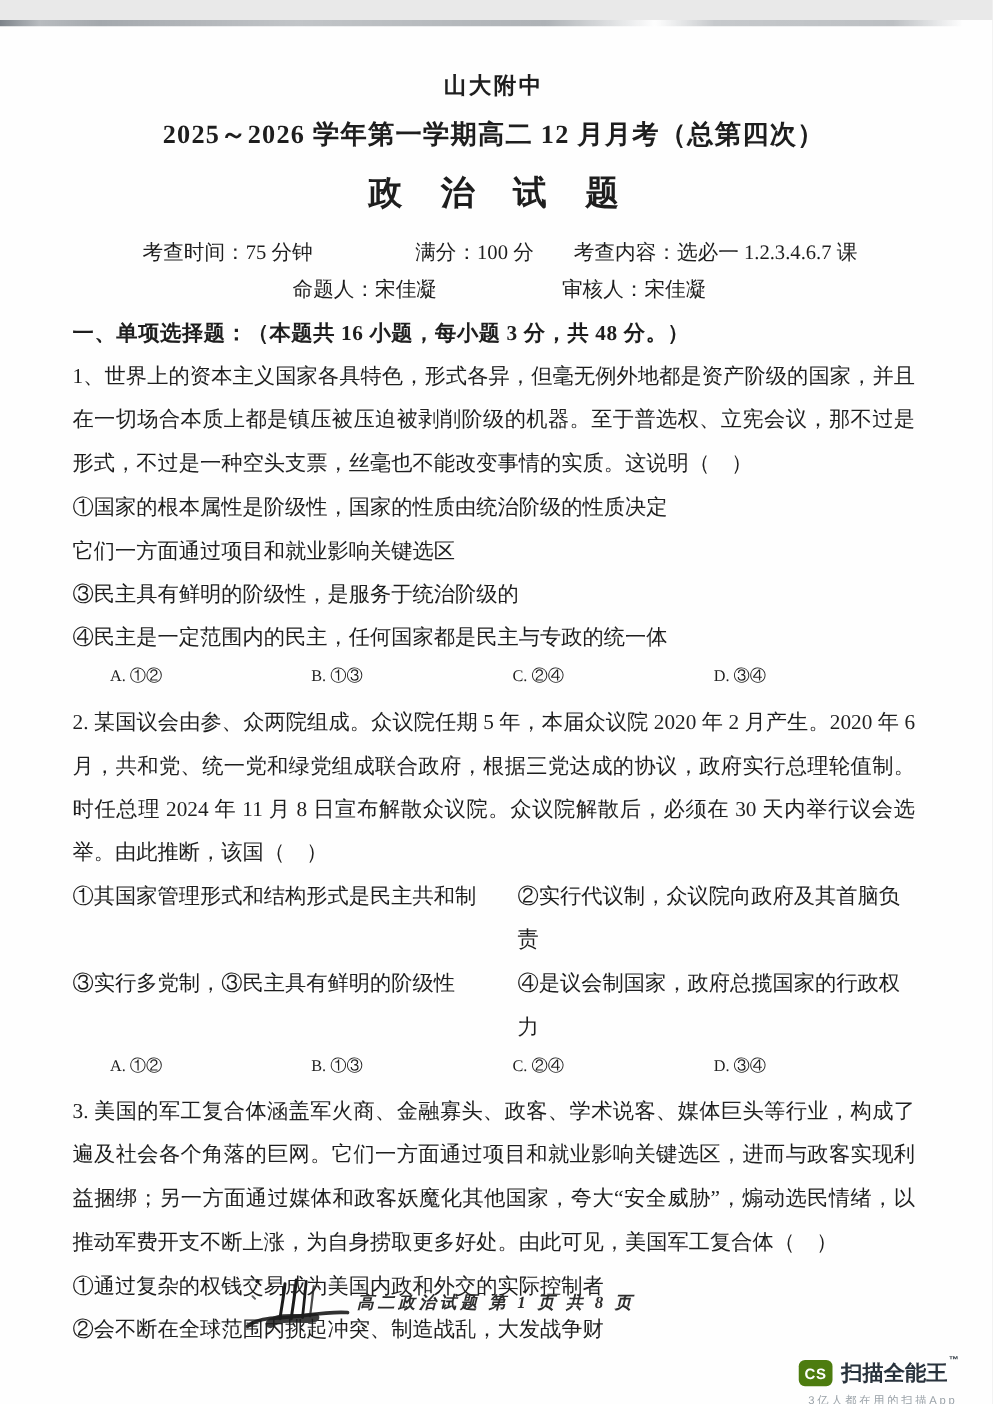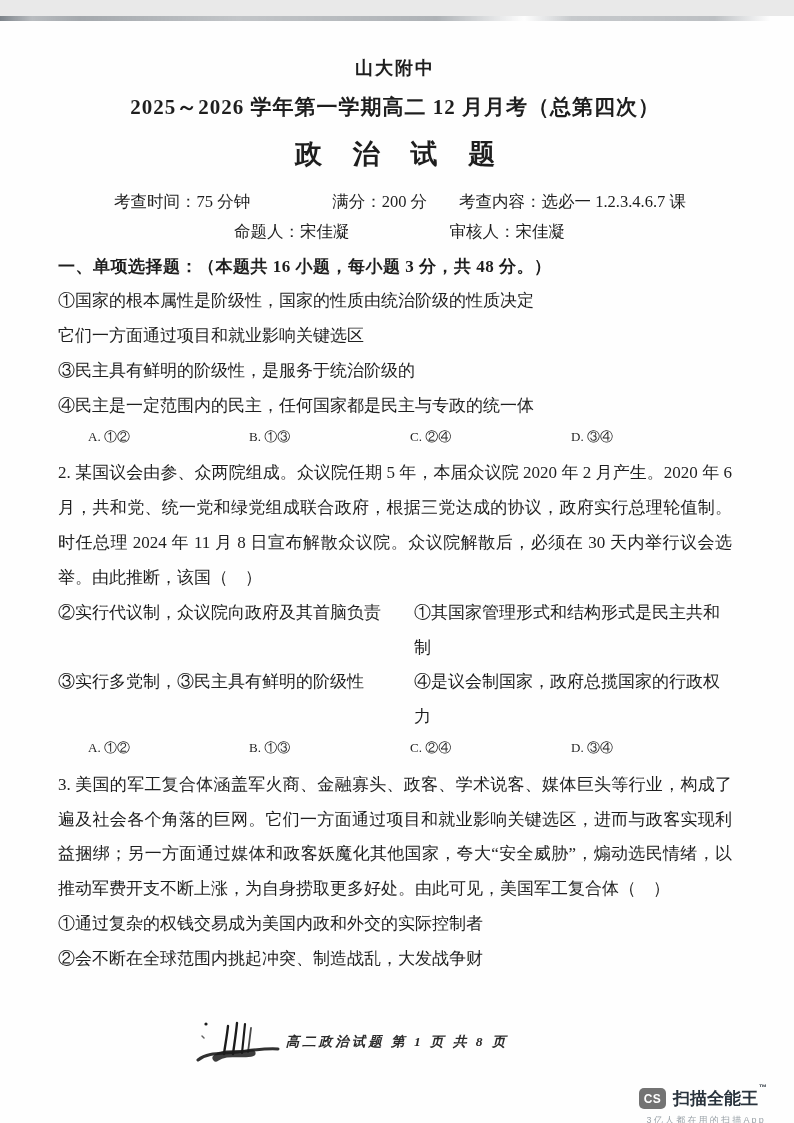--- a/index.html
+++ b/index.html
@@ -53,21 +53,21 @@
     font-weight:600;
   }
   .scribble{position:absolute;left:-92px;top:-16px;}
   .watermark{
     position:absolute;right:28px;bottom:12px;
     font-family:"Liberation Sans","DejaVu Sans",sans-serif;
   }
   .wm-top{display:flex;align-items:center;gap:7px;}
   .cs-icon{
     width:27px;height:21px;border-radius:5px;
-    background:#737373;color:#ffffff;
+    background:#4d7c0f;color:#ffffff;
     font-size:12px;font-weight:700;
     display:flex;align-items:center;justify-content:center;
     letter-spacing:.5px;
   }
   .wm-brand{font-size:17px;font-weight:700;color:#28323c;position:relative;}
   .wm-tm{font-size:8px;color:#28323c;vertical-align:top;position:relative;top:-4px;left:1px;}
   .wm-tagline{
     margin-top:4px;font-size:9px;color:#9aa2a8;letter-spacing:2.2px;
     text-align:right;padding-left:4px;
   }
@@ -80,49 +80,50 @@
 
   <header>
     <div class="school">山大附中</div>
     <div class="exam-title">2025～2026 学年第一学期高二 12 月月考（总第四次）</div>
     <div class="subject-title">政 治 试 题</div>
   </header>
 
   <div class="meta">
     <div class="meta-row meta-row1">
       <span class="m1">考查时间：75 分钟</span>
-      <span class="m2">满分：200 分</span>
+      <span class="m2">满分：100 分</span>
       <span class="m3">考查内容：选必一 1.2.3.4.6.7 课</span>
     </div>
     <div class="meta-row meta-row2">
       <span class="m4">命题人：宋佳凝</span>
       <span class="m5">审核人：宋佳凝</span>
     </div>
   </div>
 
   <div class="section-heading">一、单项选择题：（本题共 16 小题，每小题 3 分，共 48 分。）</div>
 
   <section class="question">
+    <p class="stem">1、世界上的资本主义国家各具特色，形式各异，但毫无例外地都是资产阶级的国家，并且在一切场合本质上都是镇压被压迫被剥削阶级的机器。至于普选权、立宪会议，那不过是形式，不过是一种空头支票，丝毫也不能改变事情的实质。这说明（　）</p>
     <p class="opt">①国家的根本属性是阶级性，国家的性质由统治阶级的性质决定</p>
     <p class="opt">它们一方面通过项目和就业影响关键选区</p>
     <p class="opt">③民主具有鲜明的阶级性，是服务于统治阶级的</p>
     <p class="opt">④民主是一定范围内的民主，任何国家都是民主与专政的统一体</p>
     <div class="choices">
       <span>A. ①②</span>
       <span>B. ①③</span>
       <span>C. ②④</span>
       <span>D. ③④</span>
     </div>
   </section>
 
   <section class="question">
     <p class="stem">2. 某国议会由参、众两院组成。众议院任期 5 年，本届众议院 2020 年 2 月产生。2020 年 6 月，共和党、统一党和绿党组成联合政府，根据三党达成的协议，政府实行总理轮值制。时任总理 2024 年 11 月 8 日宣布解散众议院。众议院解散后，必须在 30 天内举行议会选举。由此推断，该国（　）</p>
     <div class="opt-grid">
+      <p class="opt">①其国家管理形式和结构形式是民主共和制</p>
       <p class="opt">②实行代议制，众议院向政府及其首脑负责</p>
-      <p class="opt">①其国家管理形式和结构形式是民主共和制</p>
       <p class="opt">③实行多党制，③民主具有鲜明的阶级性</p>
       <p class="opt">④是议会制国家，政府总揽国家的行政权力</p>
     </div>
     <div class="choices">
       <span>A. ①②</span>
       <span>B. ①③</span>
       <span>C. ②④</span>
       <span>D. ③④</span>
     </div>
   </section>

